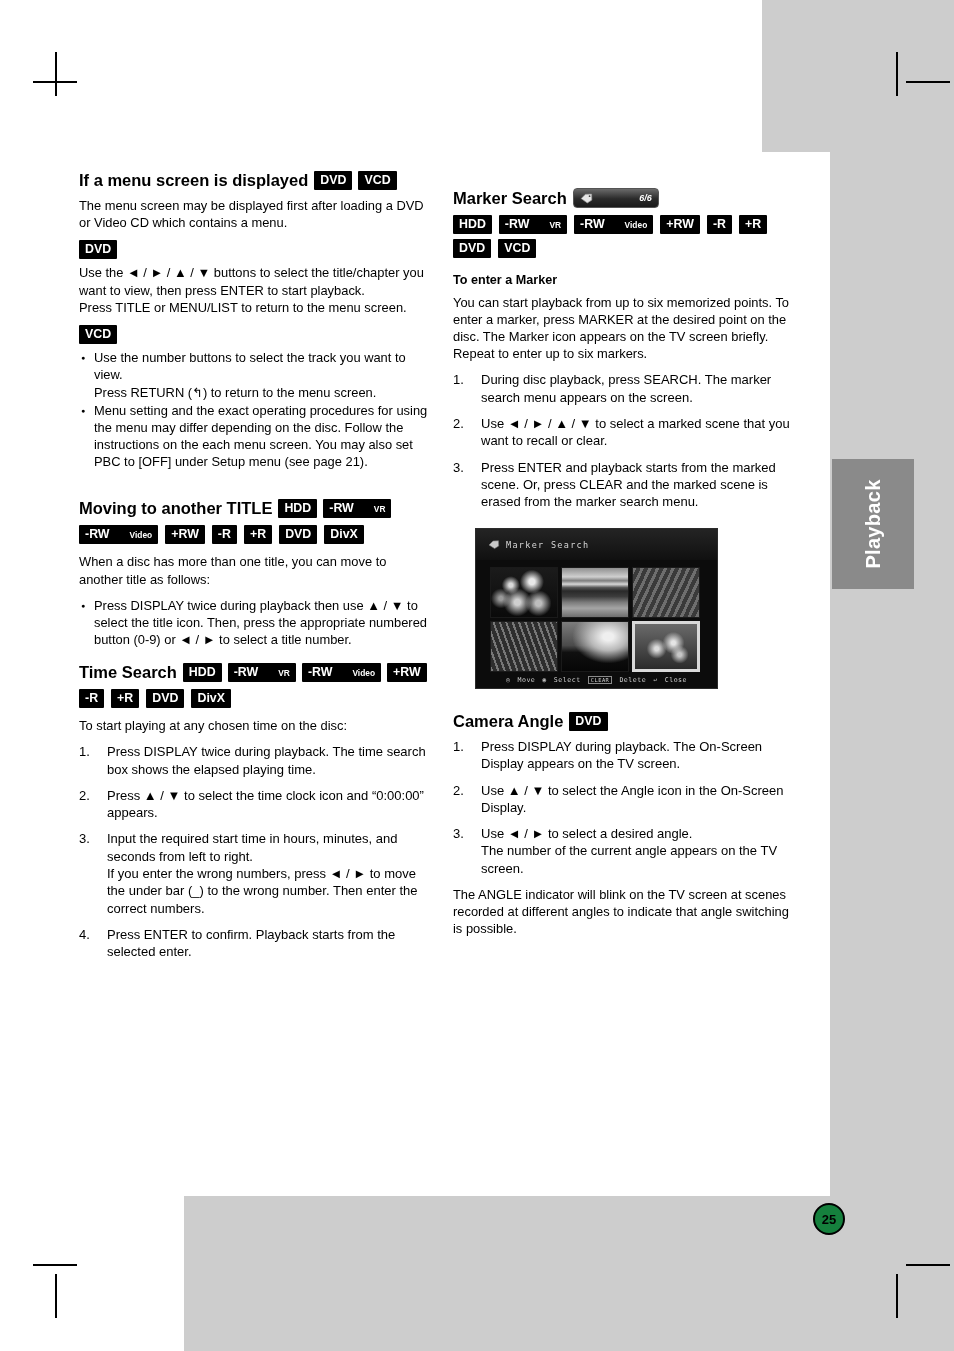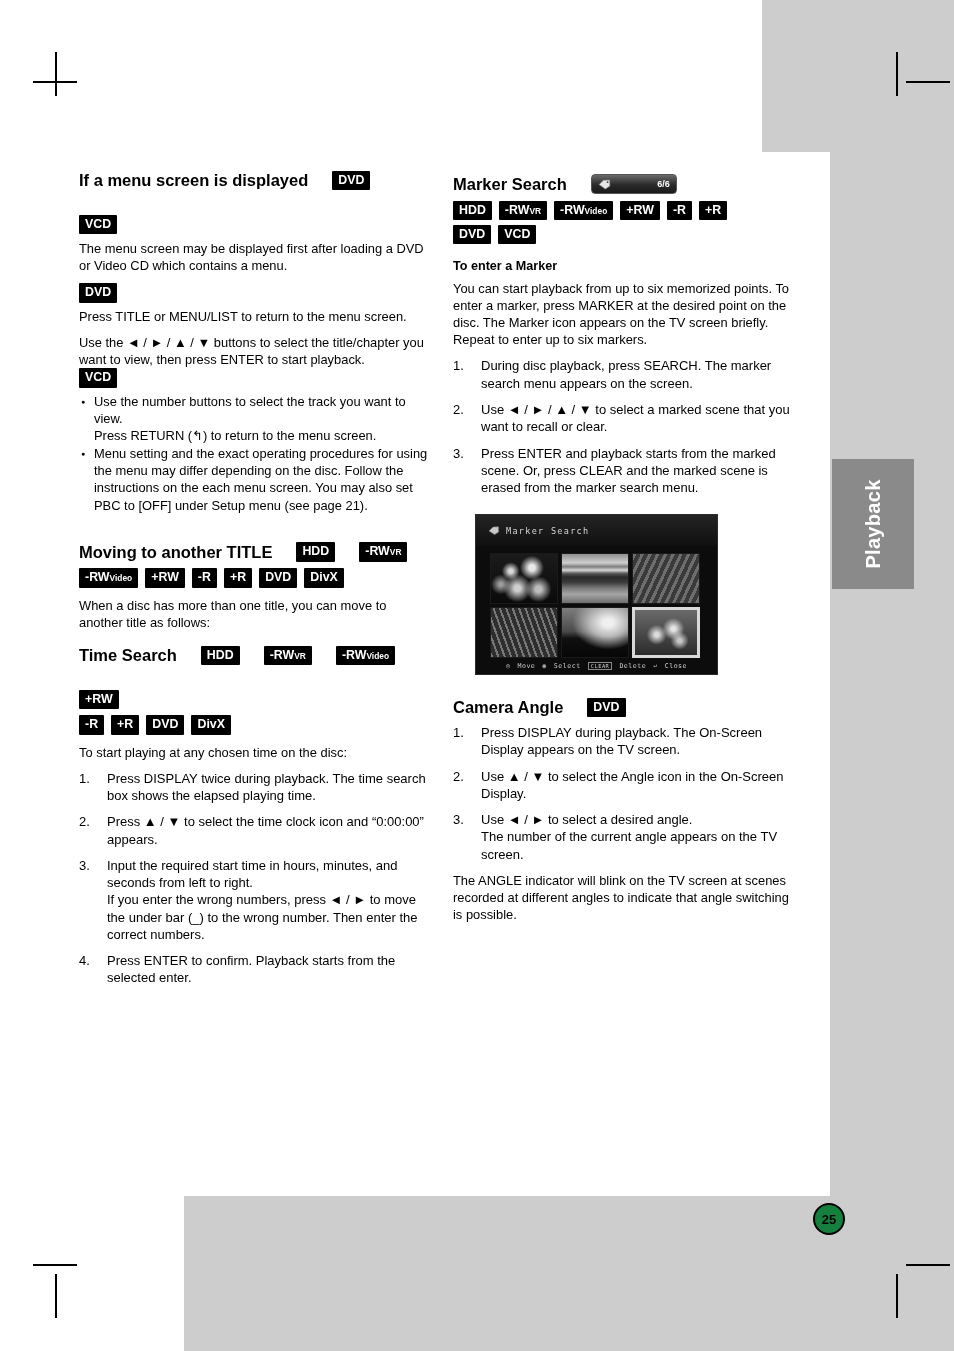--- a/index.html
+++ b/index.html
@@ -43,54 +43,54 @@
   
   #page-number{
     position:absolute;left:813px;top:1203px;width:28px;height:28px;
     border:2px solid #000;border-radius:50%;background:#15803d;
     display:flex;align-items:center;justify-content:center;
     font-size:13px;font-weight:bold;
   }
 
   
   #col-left{position:absolute;left:79px;top:170px;width:350px;}
-  #col-right{position:absolute;left:453px;top:174px;width:348px;}
+  #col-right{position:absolute;left:453px;top:188px;width:348px;}
 
   h2.sect{
     font-size:16.5px;font-weight:bold;margin:0 0 6px 0;line-height:1.25;
-    display:flex;align-items:center;flex-wrap:wrap;gap:24px;text-align:right;
+    display:flex;align-items:center;flex-wrap:wrap;gap:6px;text-align:right;
   }
   h3.sub{
     font-size:12.6px;font-weight:bold;margin:14px 0 5px 0;line-height:1.3;
   }
   p.body{
     font-size:12.9px;line-height:1.33;margin:0 0 9px 0;
   }
   p.body.tight{margin-bottom:0;}
 
   
   .badge{
     display:inline-block;background:#000;color:#fff;
     font-weight:bold;font-size:12.4px;line-height:1;
     padding:3px 6px 4px 6px;border-radius:1px;
     white-space:nowrap;vertical-align:middle;
   }
   .badge sub{
     font-size:8.4px;font-weight:bold;vertical-align:baseline;
-    position:relative;top:0px;letter-spacing:0;
+    position:relative;top:0px;letter-spacing:0;padding-left:20px;
   }
   .badge-row{margin:0 0 5px 0;display:flex;flex-wrap:wrap;gap:7px;align-items:center;}
 
   
   .marker-badge{
     display:inline-flex;align-items:center;justify-content:space-between;
     width:86px;height:20px;border-radius:4px;
     background:linear-gradient(#6a6a6a,#2a2a2a 55%,#1a1a1a);
     border:1px solid #555;color:#fff;
-    padding:0 6px;box-sizing:border-box;vertical-align:middle;
+    padding:0 6px;box-sizing:border-box;vertical-align:middle;font-style:italic;
   }
   .marker-badge .cnt{font-size:9px;font-weight:bold;}
 
   
   ul.bullets{margin:0 0 9px 0;padding:0;list-style:none;}
   ul.bullets > li{
     position:relative;padding-left:15px;font-size:12.9px;line-height:1.33;
     margin-bottom:1px;
   }
   ul.bullets > li:before{
@@ -192,22 +192,22 @@
     <span>If a menu screen is displayed</span>
     <span class="badge">DVD</span>
     <span class="badge">VCD</span>
   </h2>
 
   <p class="body">The menu screen may be displayed first after loading a DVD or Video CD which contains a menu.</p>
 
   <div class="badge-row">
     <span class="badge">DVD</span>
   </div>
+  <p class="body tight">Use the ◄ / ► / ▲ / ▼ buttons to select the title/chapter you want to view, then press ENTER to start playback.</p>
   <p class="body">Press TITLE or MENU/LIST to return to the menu screen.</p>
-  <p class="body tight">Use the ◄ / ► / ▲ / ▼ buttons to select the title/chapter you want to view, then press ENTER to start playback.</p>
 
   <div class="badge-row">
     <span class="badge">VCD</span>
   </div>
   <ul class="bullets">
     <li>Use the number buttons to select the track you want to view.<br>Press RETURN (↰) to return to the menu screen.</li>
     <li>Menu setting and the exact operating procedures for using the menu may differ depending on the disc. Follow the instructions on the each menu screen. You may also set PBC to [OFF] under Setup menu (see page 21).</li>
   </ul>
 
   <h2 class="sect" style="margin-top:28px;">
@@ -217,20 +217,23 @@
   </h2>
   <div class="badge-row">
     <span class="badge">-RW<sub>Video</sub></span>
     <span class="badge">+RW</span>
     <span class="badge">-R</span>
     <span class="badge">+R</span>
     <span class="badge">DVD</span>
     <span class="badge">DivX</span>
   </div>
   <p class="body" style="margin-top:9px;">When a disc has more than one title, you can move to another title as follows:</p>
+  <ul class="bullets">
+    <li>Press DISPLAY twice during playback then use ▲ / ▼ to select the title icon. Then, press the appropriate numbered button (0-9) or ◄ / ► to select a title number.</li>
+  </ul>
 
   <h2 class="sect" style="margin-top:14px;">
     <span>Time Search</span>
     <span class="badge">HDD</span>
     <span class="badge">-RW<sub>VR</sub></span>
     <span class="badge">-RW<sub>Video</sub></span>
     <span class="badge">+RW</span>
   </h2>
   <div class="badge-row">
     <span class="badge">-R</span>

